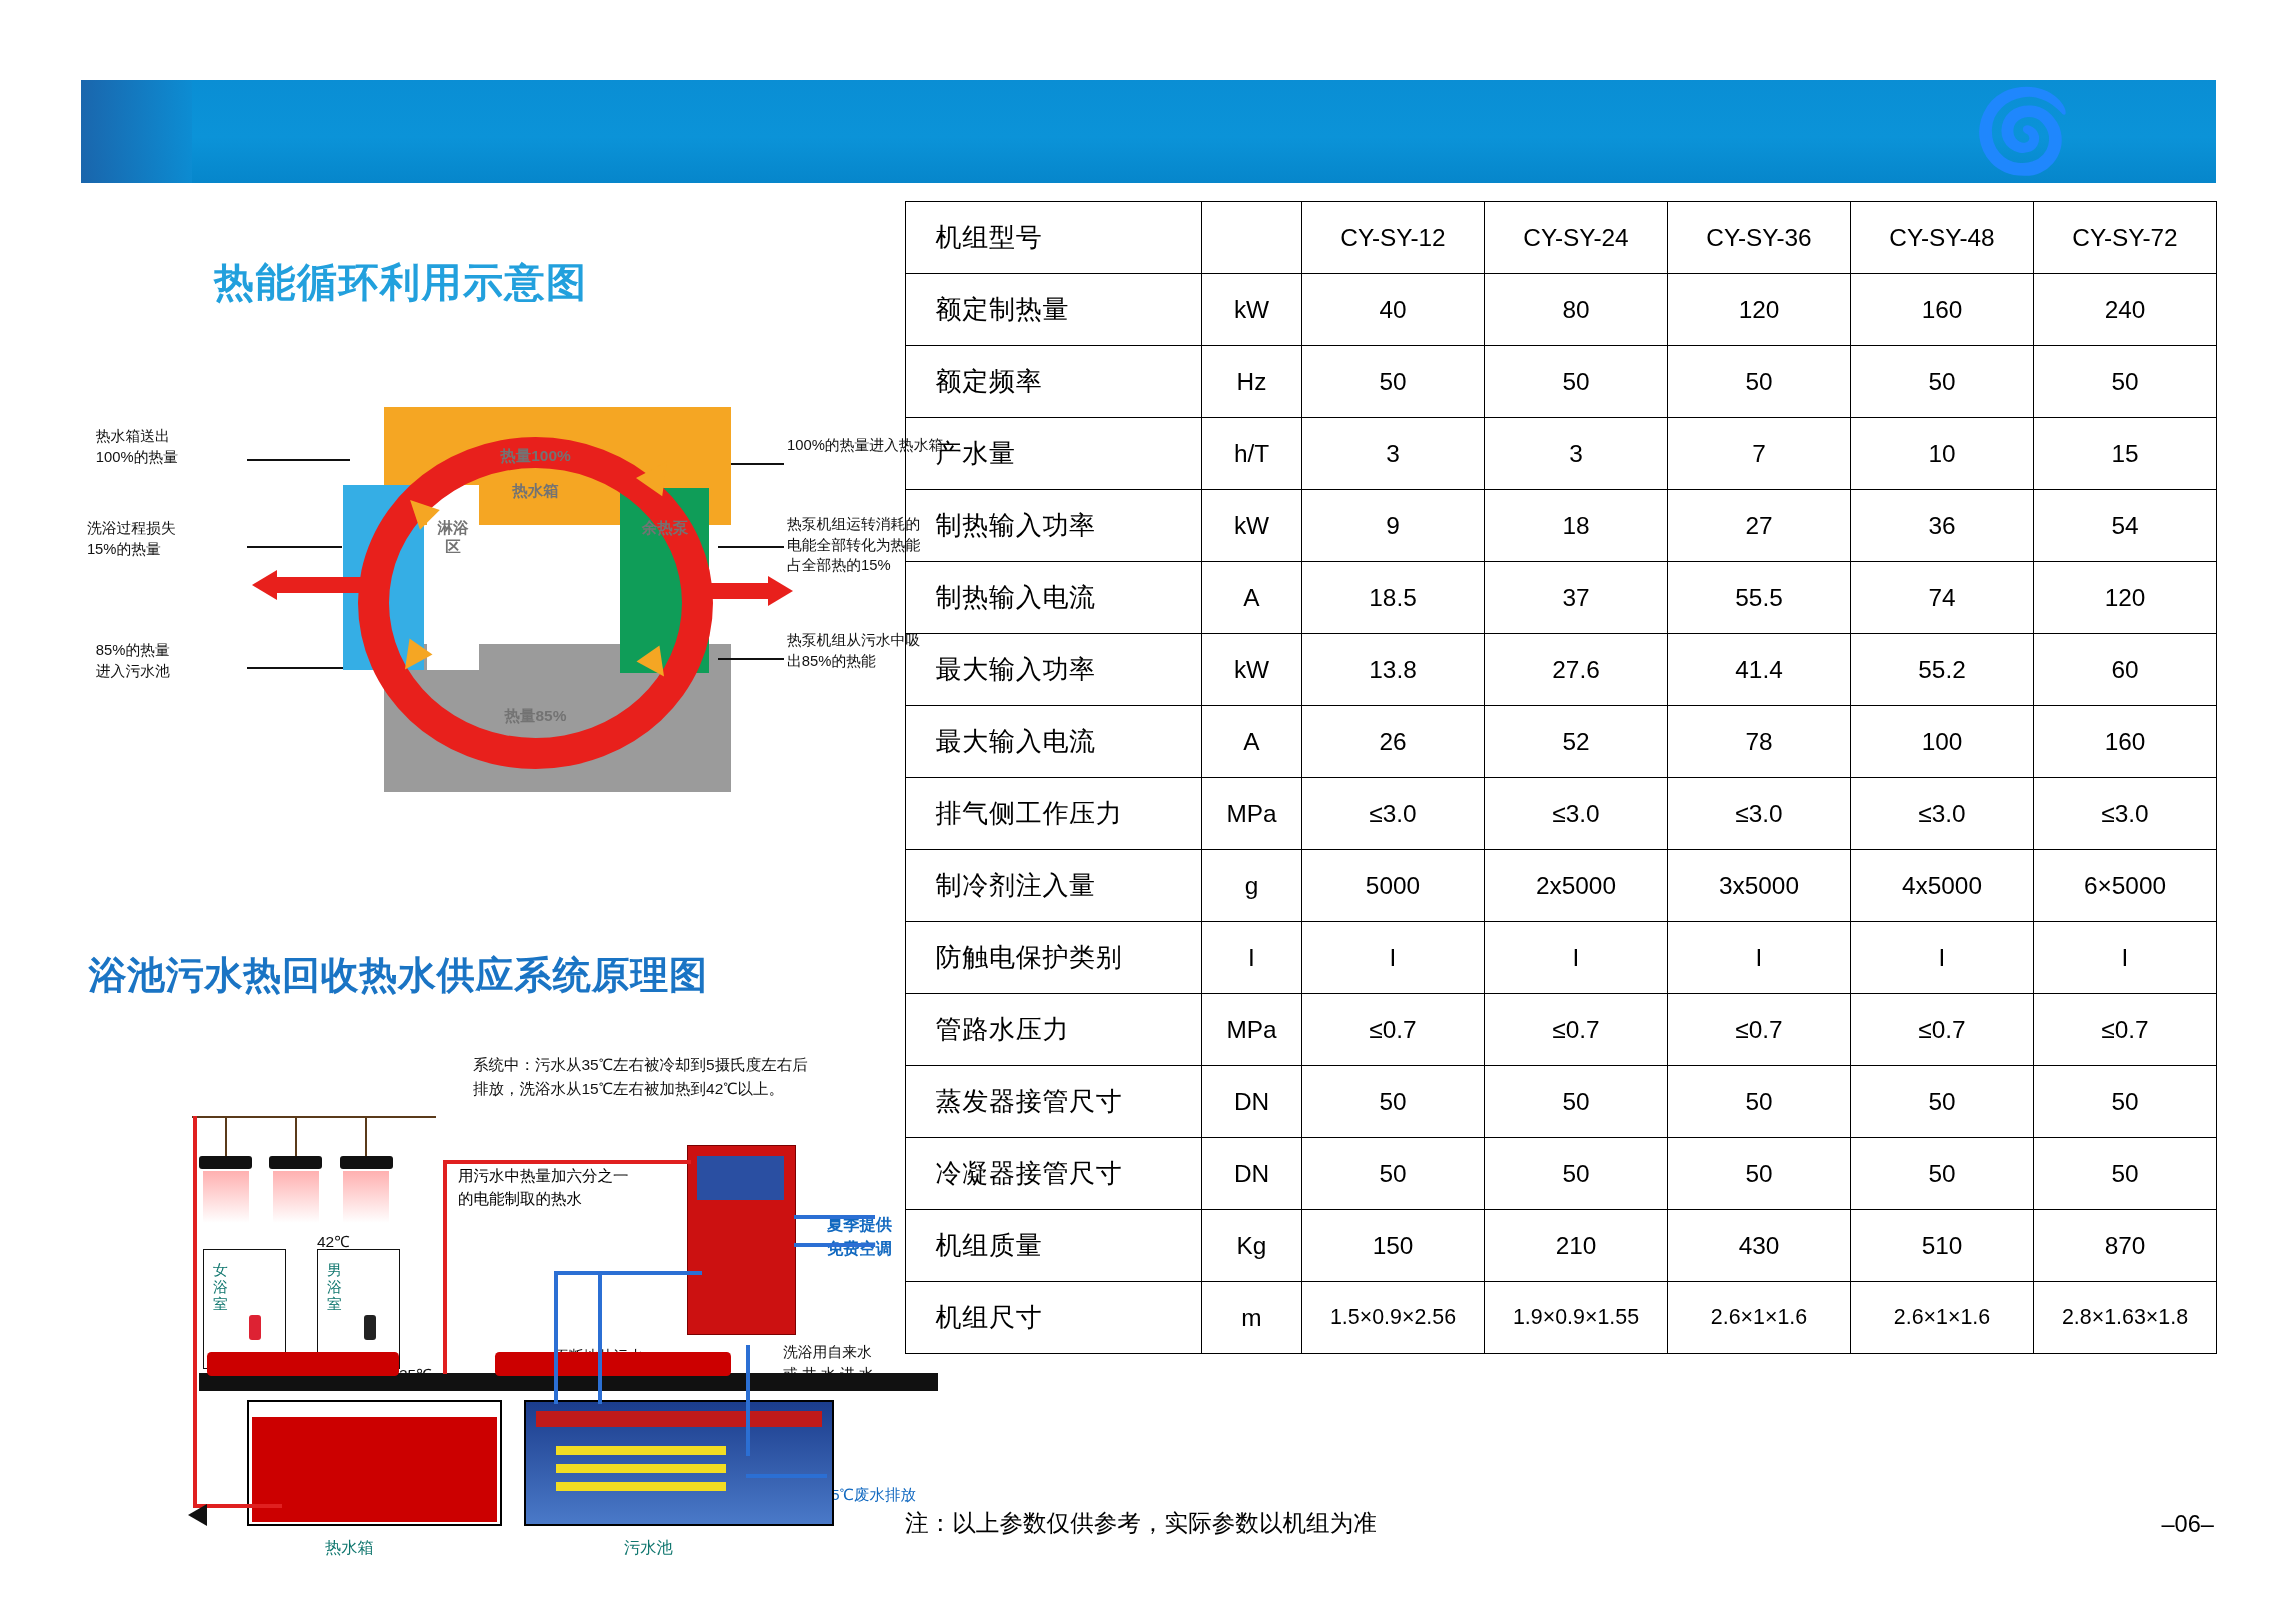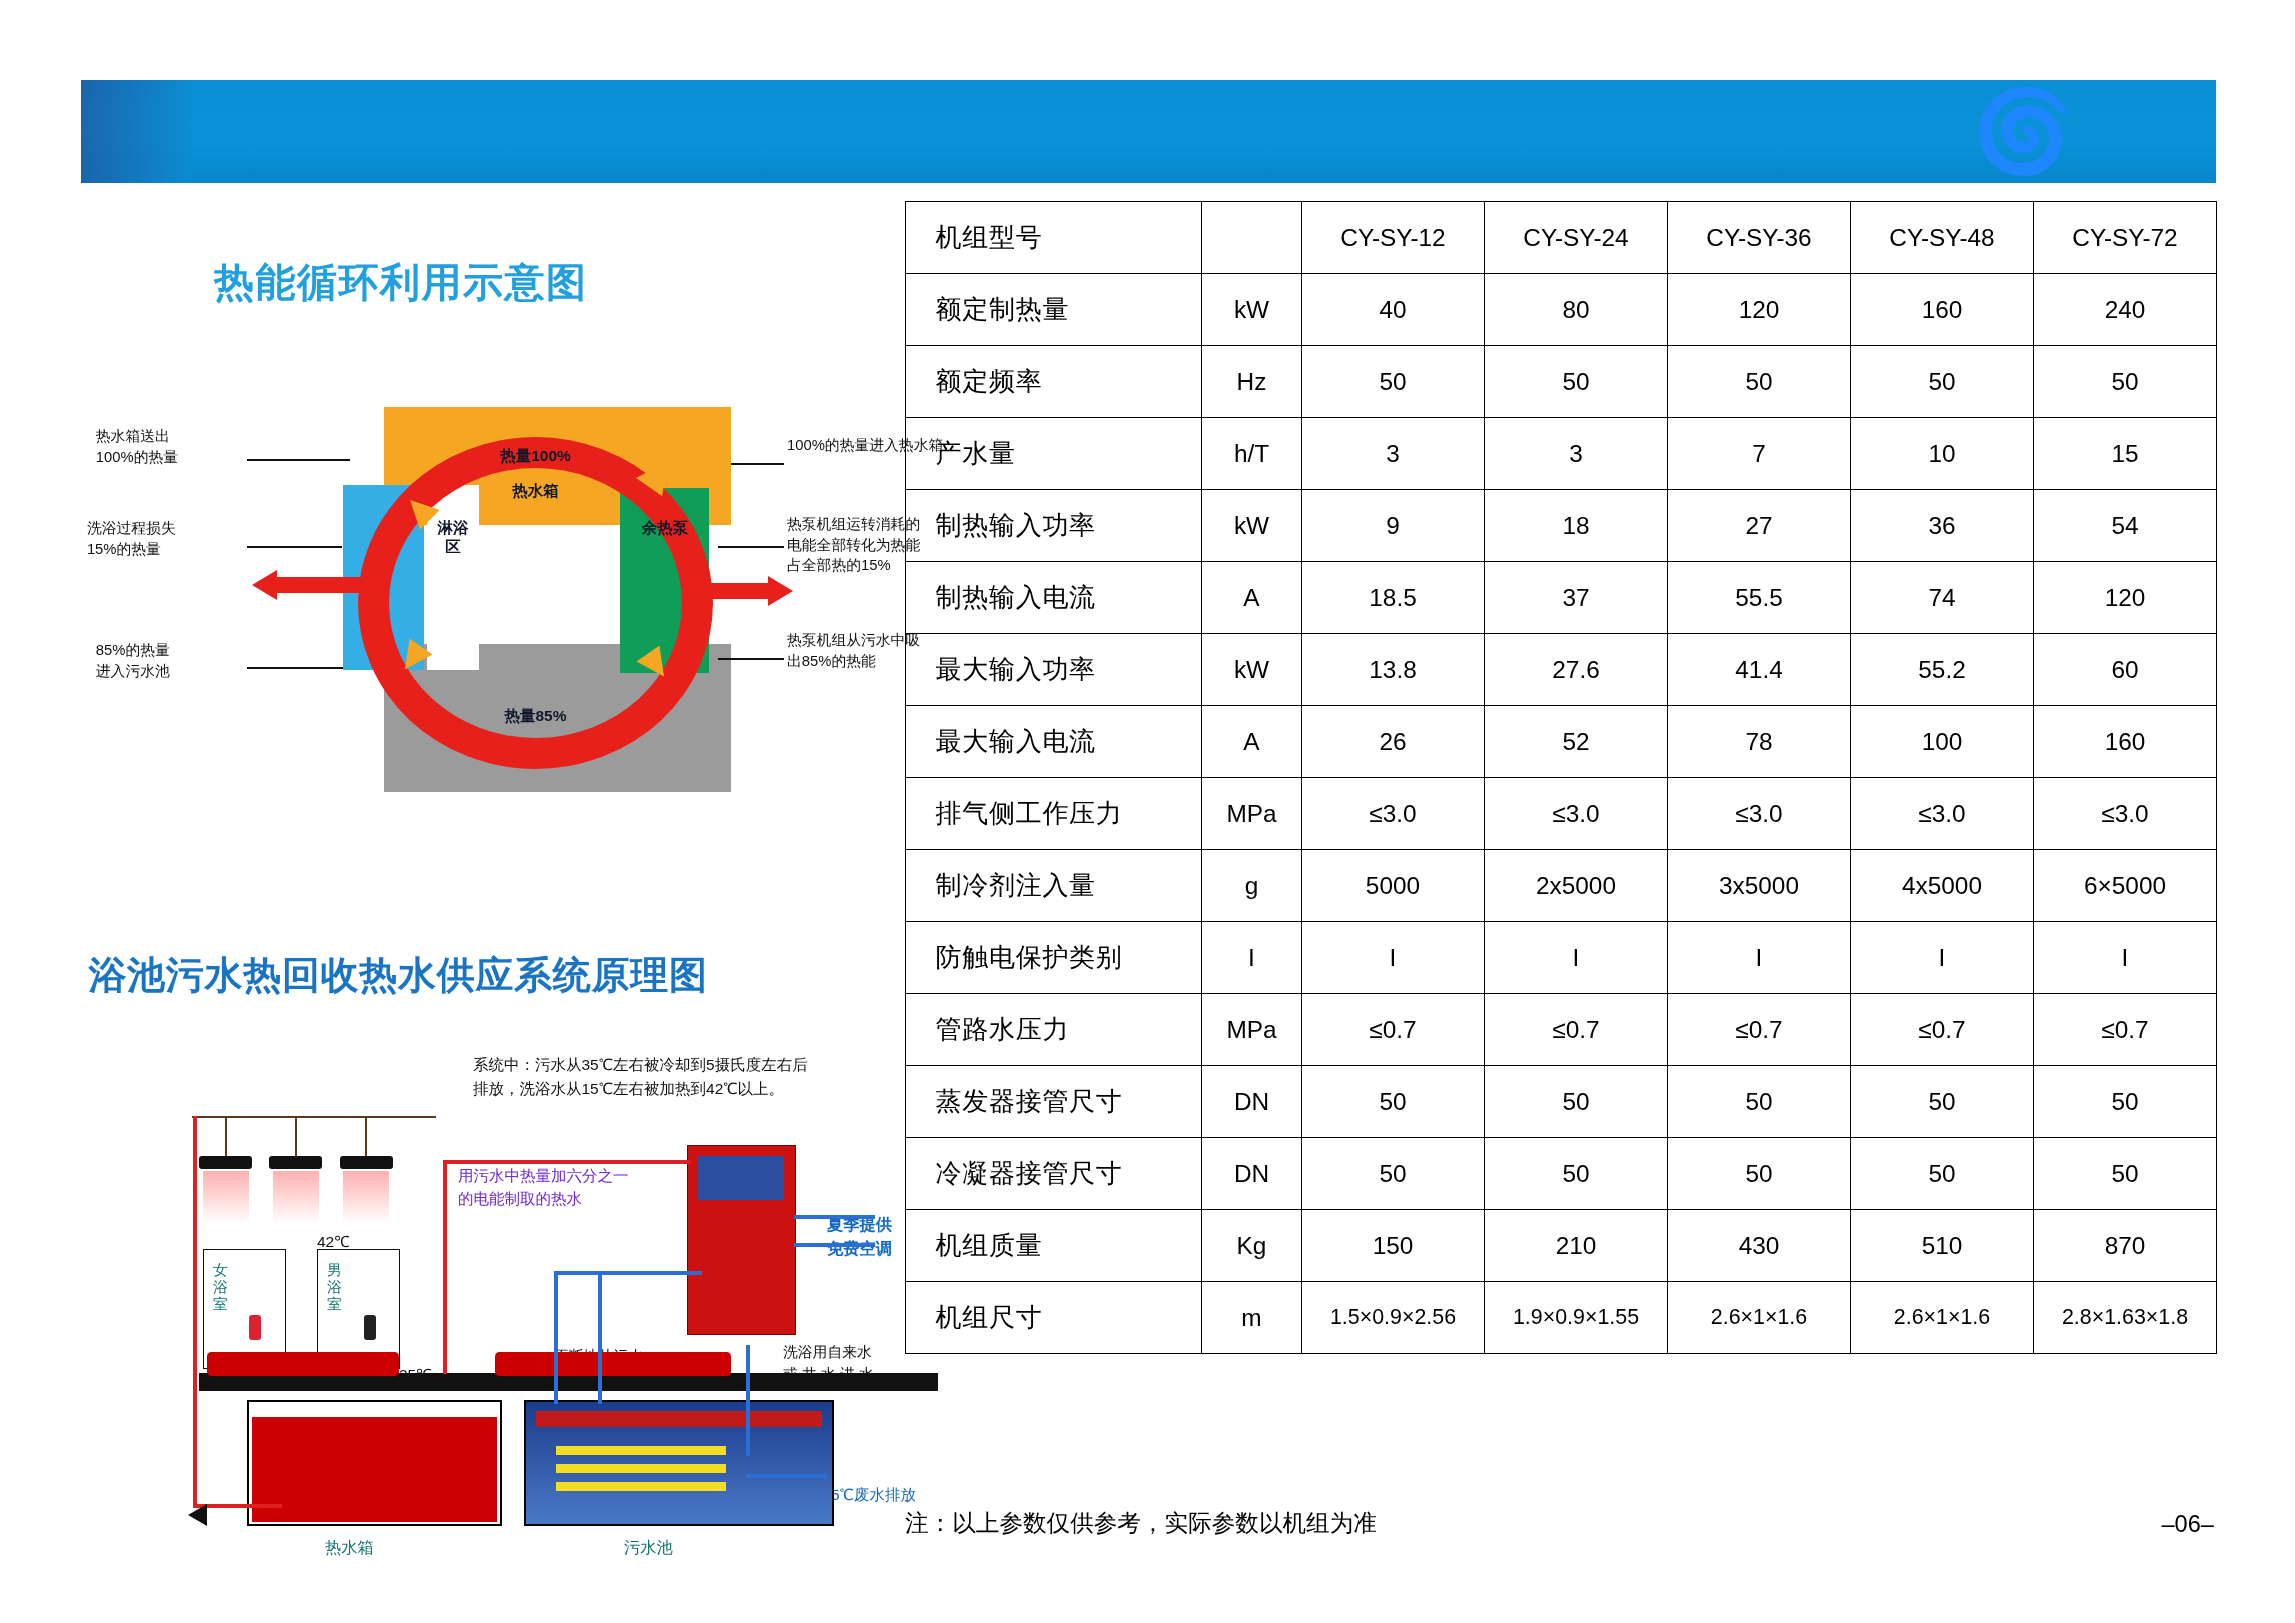--- a/index.html
+++ b/index.html
@@ -136,21 +136,21 @@
   .d1-label {
     position: absolute;
     font-size: 14.8px;
     color: #111;
     line-height: 1.4;
   }
   .d1-inner-label {
     position: absolute;
     font-size: 15.5px;
     font-weight: bold;
-    color: #0f172a;
+    color: #737373;
     text-align: center;
   }
   .d1-arrow {
     position: absolute;
     width: 0;
     height: 0;
   }
 
   
   .diagram2 {
@@ -169,21 +169,21 @@
     line-height: 1.55;
     color: #111;
   }
   .d2-note2 {
     position: absolute;
     left: 377px;
     top: 137px;
     width: 199px;
     font-size: 15.5px;
     line-height: 1.5;
-    color: #6d28d9;
+    color: #000000;
   }
   .d2-note3 {
     position: absolute;
     left: 473px;
     top: 318px;
     width: 177px;
     font-size: 14.8px;
     line-height: 1.5;
     color: #111;
   }

